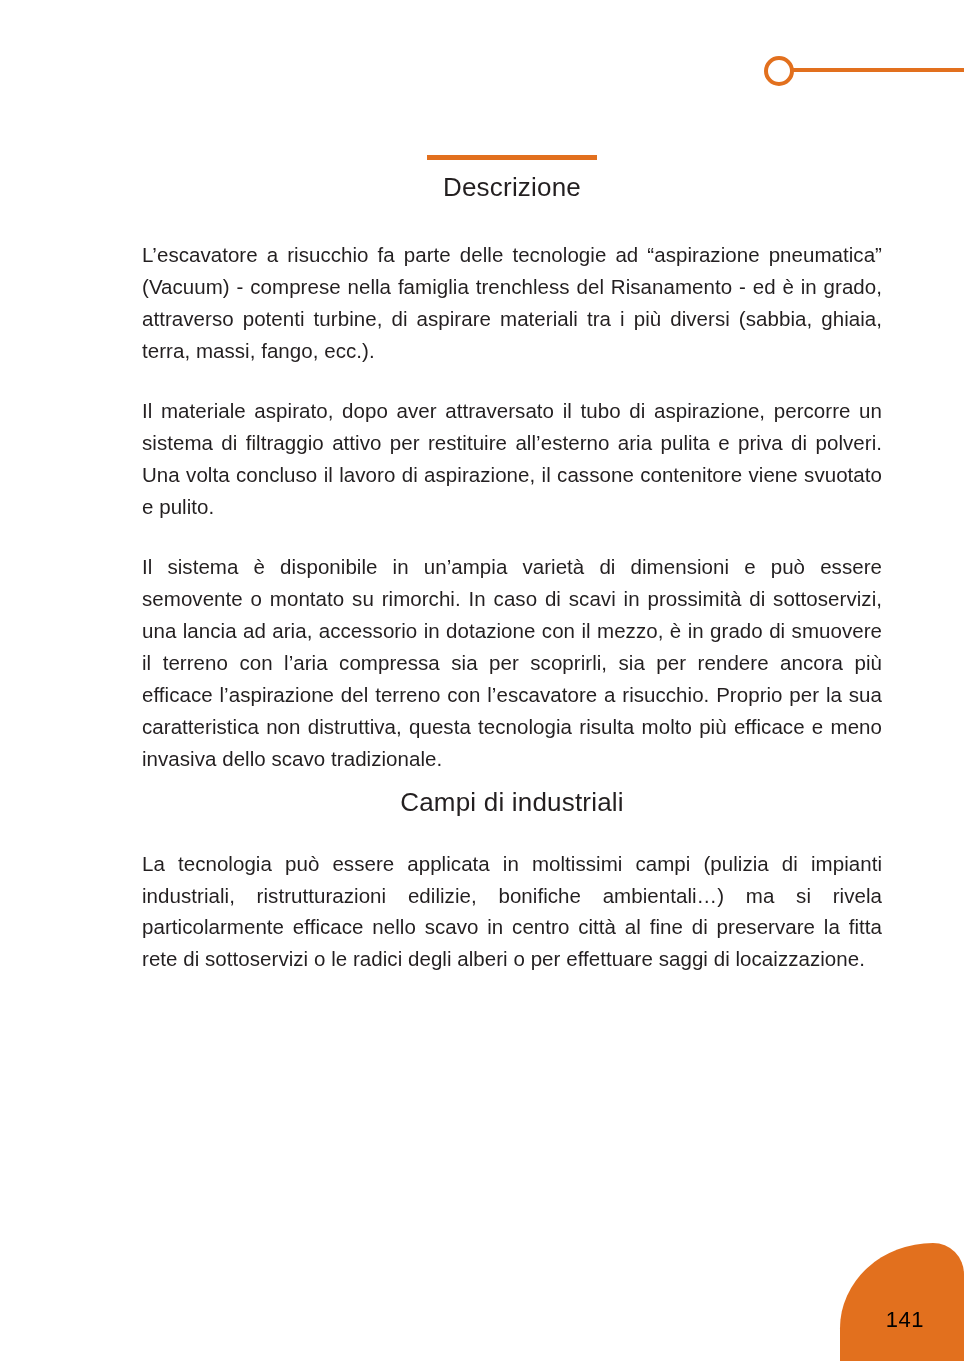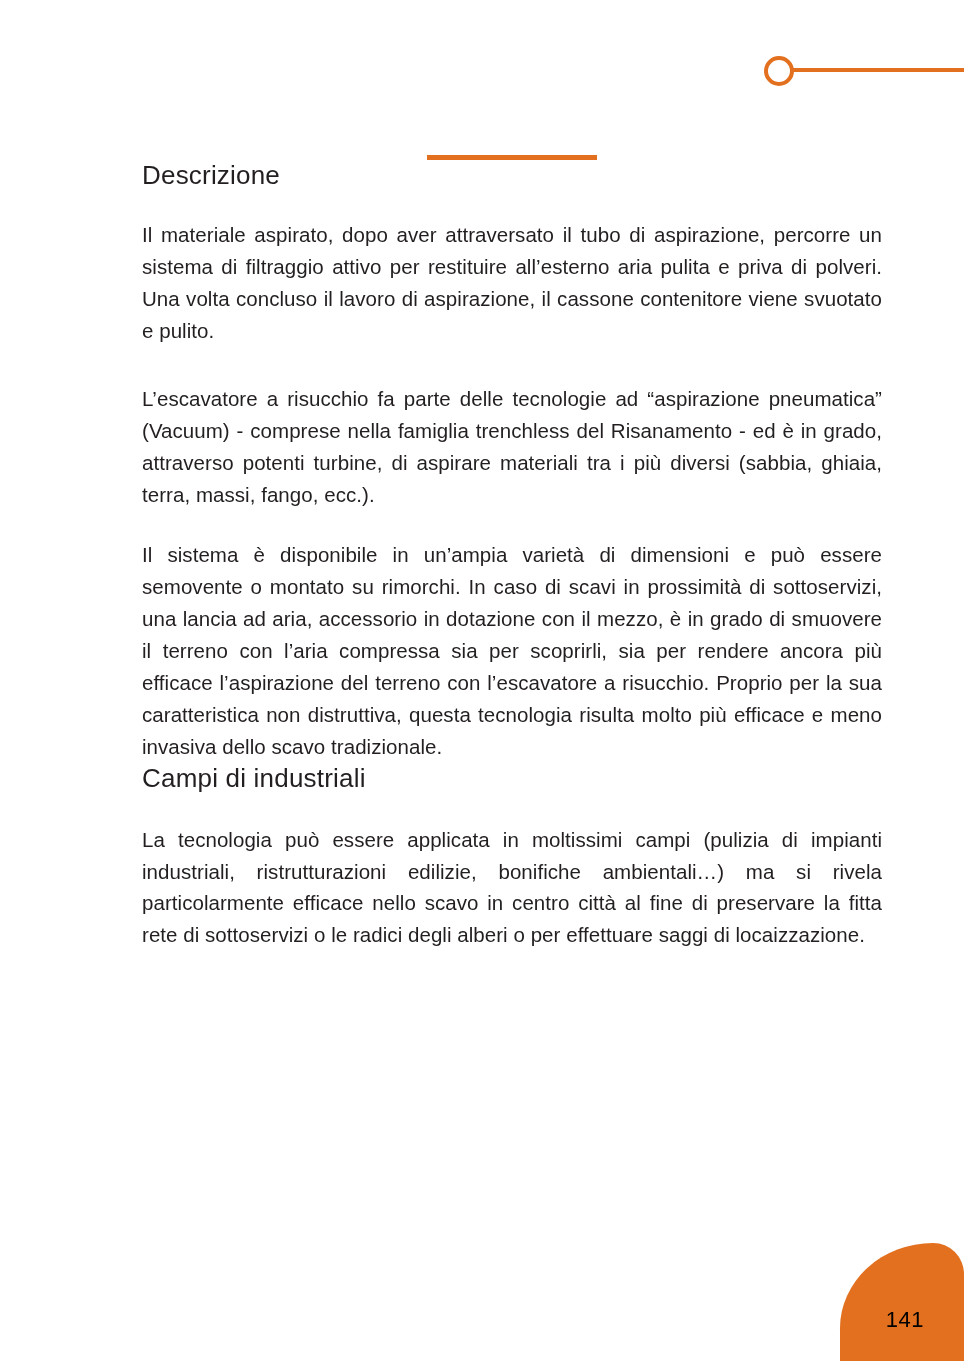--- a/index.html
+++ b/index.html
@@ -68,24 +68,25 @@
     letter-spacing: 0.2px;
   }
   .title-underline {
     width: 170px;
     height: 5px;
     background: #e2701e;
     margin: 16px auto 0 auto;
   }
 
   h2.section {
+    text-align: center;
     font-size: 26px;
     font-weight: 400;
     color: #231f20;
-    margin: 0;
+    margin: 12px;
     letter-spacing: 0.2px;
   }
   .section-descrizione { margin-top: 95px; }
   .section-campi { margin-top: 52px; }
 
   p.body {
     font-size: 20.5px;
     line-height: 1.56;
     color: #231f20;
     text-align: justify;
@@ -125,22 +126,22 @@
 </div>
 
 <div class="page">
 
   <div class="title-block">
     <div class="title-underline"></div>
   </div>
 
   <h2 class="section section-descrizione">Descrizione</h2>
 
+  <p class="body first">L’escavatore a risucchio fa parte delle tecnologie ad “aspirazione pneumatica” (Vacuum) - comprese nella famiglia trenchless del Risanamento - ed è in grado, attraverso potenti turbine, di aspirare materiali tra i più diversi (sabbia, ghiaia, terra, massi, fango, ecc.).</p>
   <p class="body gap">Il materiale aspirato, dopo aver attraversato il tubo di aspirazione, percorre un sistema di filtraggio attivo per restituire all’esterno aria pulita e priva di polveri. Una volta concluso il lavoro di aspirazione, il cassone contenitore viene svuotato e pulito.</p>
-  <p class="body first">L’escavatore a risucchio fa parte delle tecnologie ad “aspirazione pneumatica” (Vacuum) - comprese nella famiglia trenchless del Risanamento - ed è in grado, attraverso potenti turbine, di aspirare materiali tra i più diversi (sabbia, ghiaia, terra, massi, fango, ecc.).</p>
   <p class="body gap">Il sistema è disponibile in un’ampia varietà di dimensioni e può essere semovente o montato su rimorchi. In caso di scavi in prossimità di sottoservizi, una lancia ad aria, accessorio in dotazione con il mezzo, è in grado di smuovere il terreno con l’aria compressa sia per scoprirli, sia per rendere ancora più efficace l’aspirazione del terreno con l’escavatore a risucchio. Proprio per la sua caratteristica non distruttiva, questa tecnologia risulta molto più efficace e meno invasiva dello scavo tradizionale.</p>
 
   <h2 class="section section-campi">Campi di industriali</h2>
 
   <p class="body after-section">La tecnologia può essere applicata in moltissimi campi (pulizia di impianti industriali, ristrutturazioni edilizie, bonifiche ambientali…) ma si rivela particolarmente efficace nello scavo in centro città al fine di preservare la fitta rete di sottoservizi o le radici degli alberi o per effettuare saggi di locaizzazione.</p>
 
 </div>
 
 <div class="page-blob"></div>
 <div class="page-num">141</div>

